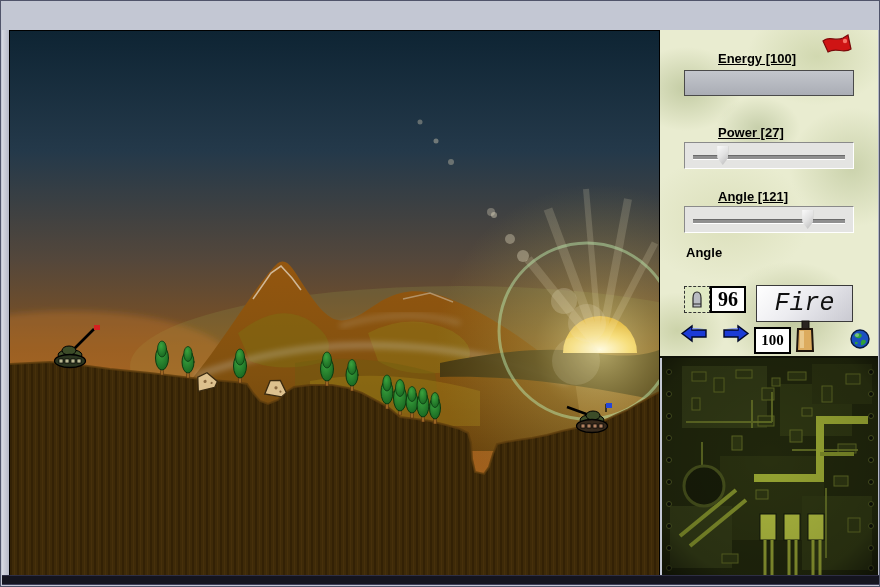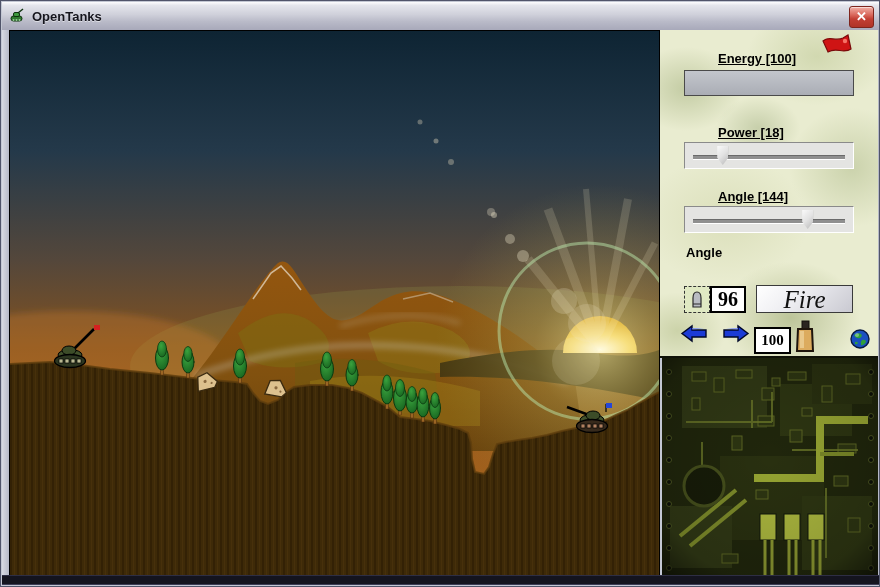--- a/index.html
+++ b/index.html
@@ -49,51 +49,39 @@
     border-top:2px solid #7f7f7f;border-left:2px solid #7f7f7f;border-bottom:2px solid #fff;border-right:2px solid #fff;box-sizing:border-box;display:flex;}
   .combo-text{flex:1;color:#fff;font-family:"Liberation Serif",serif;font-style:italic;font-size:13px;line-height:18px;padding-left:5px;overflow:hidden;white-space:nowrap;}
   .combo-btn{width:17px;height:100%;background:linear-gradient(180deg,#f2f2f0,#cfcfc8);
     border-left:1px solid #888;color:#000;font-size:8px;line-height:18px;text-align:center;cursor:pointer;}
   
   .ammo-btn{position:absolute;left:24px;top:256px;width:26px;height:27px;background:#e0e9c3;border:1px dashed #333;box-sizing:border-box;display:flex;align-items:center;justify-content:center;cursor:pointer;}
   .count-box{position:absolute;background:#fff;border:2px solid #000;box-sizing:border-box;
     font-family:"Liberation Serif",serif;font-weight:bold;color:#000;text-align:center;}
   .count-ammo{left:50px;top:256px;width:36px;height:27px;font-size:20px;line-height:23px;}
   .count-fuel{left:94px;top:297px;width:37px;height:27px;font-size:15px;line-height:23px;}
-  .fire-btn{position:absolute;left:96px;top:255px;width:97px;height:28px;
+  .fire-btn{position:absolute;left:96px;top:255px;width:97px;height:37px;
     background:linear-gradient(135deg,#ffffff 0%,#ececf0 45%,#c9c9d1 100%);
     border:1px solid #3a3a3a;box-sizing:border-box;
-    font-family:Liberation Serif, serif;font-style:italic;font-size:25px;line-height:25px;text-align:center;color:#111;cursor:pointer;}
+    font-family:Liberation Mono, monospace;font-style:italic;font-size:25px;line-height:25px;text-align:center;color:#111;cursor:pointer;}
   .arrow-btn{position:absolute;top:294px;width:28px;height:20px;cursor:pointer;background:transparent;border:none;padding:0;}
   .icon-abs{position:absolute;}
   
   .map-divider{position:absolute;left:659px;top:355px;width:218px;height:2px;background:#101208;}
   .minimap{position:absolute;left:661px;top:357px;width:216px;height:220px;background:#20260c;overflow:hidden;}
   
   .bottom-band{position:absolute;left:1px;bottom:1px;width:878px;height:9px;background:#14141f;border-top:1px solid #2e2e44;box-shadow:inset 0 -1px 0 #3c3c55;}
   .left-strip{position:absolute;left:1px;top:29px;width:7px;height:548px;background:linear-gradient(90deg,#d8dae2,#b6b9c7);}
   .right-strip{position:absolute;left:877px;top:29px;width:2px;height:548px;background:#b6b9c7;}
 </style>
 </head>
 <body>
 
 <div class="window">
 
-  <div class="titlebar">
-    <svg class="title-icon" viewBox="0 0 18 18">
-      <rect x="3" y="9" width="11" height="5" rx="2.5" fill="#2f7a2f" stroke="#0d330d"></rect>
-      <rect x="5.5" y="5.5" width="6" height="4" rx="1.5" fill="#3f9a3f" stroke="#0d330d"></rect>
-      <line x1="10" y1="6" x2="15" y2="2" stroke="#0d330d" stroke-width="1.5"></line>
-      <circle cx="5.5" cy="13" r="1" fill="#9acb9a"></circle>
-        <circle cx="8.5" cy="13" r="1" fill="#9acb9a"></circle>
-        <circle cx="11.5" cy="13" r="1" fill="#9acb9a"></circle>
-    </svg>
-    <span class="title-text">OpenTanks</span>
-    <div class="close-btn"><span>✕</span></div>
-  </div>
 
   <div class="game-area">
     <svg width="649" height="546" viewBox="0 0 649 546">
       <defs>
         <linearGradient id="skyG" x1="0" y1="0" x2="0" y2="1">
           <stop offset="0" stop-color="#0e2433"></stop>
             <stop offset="0.22" stop-color="#24394a"></stop>
           <stop offset="0.42" stop-color="#54473b"></stop>
             <stop offset="0.58" stop-color="#82521f"></stop>
           <stop offset="0.75" stop-color="#9d5e1c"></stop>
@@ -269,29 +257,29 @@
     <svg class="icon-abs" style="left:160px;top:3px" width="34" height="26" viewBox="0 0 34 26">
       <path d="M3,8 C9,2 15,9 23,5 L28,2 L31,16 C24,21 16,14 8,19 Z" fill="#cf1414" stroke="#7a0a0a" stroke-width="1.2"></path>
       <circle cx="25" cy="8" r="2.2" fill="#ff8a7a" opacity="0.8"></circle>
     </svg>
 
     <span class="panel-label ul" style="left:26px;top:21px">Energy [100]</span>
     <div class="energy-bar">
       <div class="energy-fill" style="width: 100%;"></div>
     </div>
 
-    <span class="panel-label ul" style="left:26px;top:95px">Power [18]</span>
+    <span class="panel-label ul" style="left:26px;top:95px">Power [27]</span>
     <div class="slider-box" style="top:112px">
       <div class="slider-track"></div>
       <div class="thumb-rail">
           <div class="slider-thumb" style="left: calc(21% - 6px);"></div>
         </div>
     </div>
 
-    <span class="panel-label ul" style="left:26px;top:159px">Angle [144]</span>
+    <span class="panel-label ul" style="left:26px;top:159px">Angle [121]</span>
     <div class="slider-box" style="top:176px">
       <div class="slider-track"></div>
       <div class="thumb-rail">
           <div class="slider-thumb" style="left: calc(80% - 6px);"></div>
         </div>
     </div>
 
     <span class="panel-label" style="left:26px;top:215px">Angle</span>
 
     <div class="ammo-btn">

